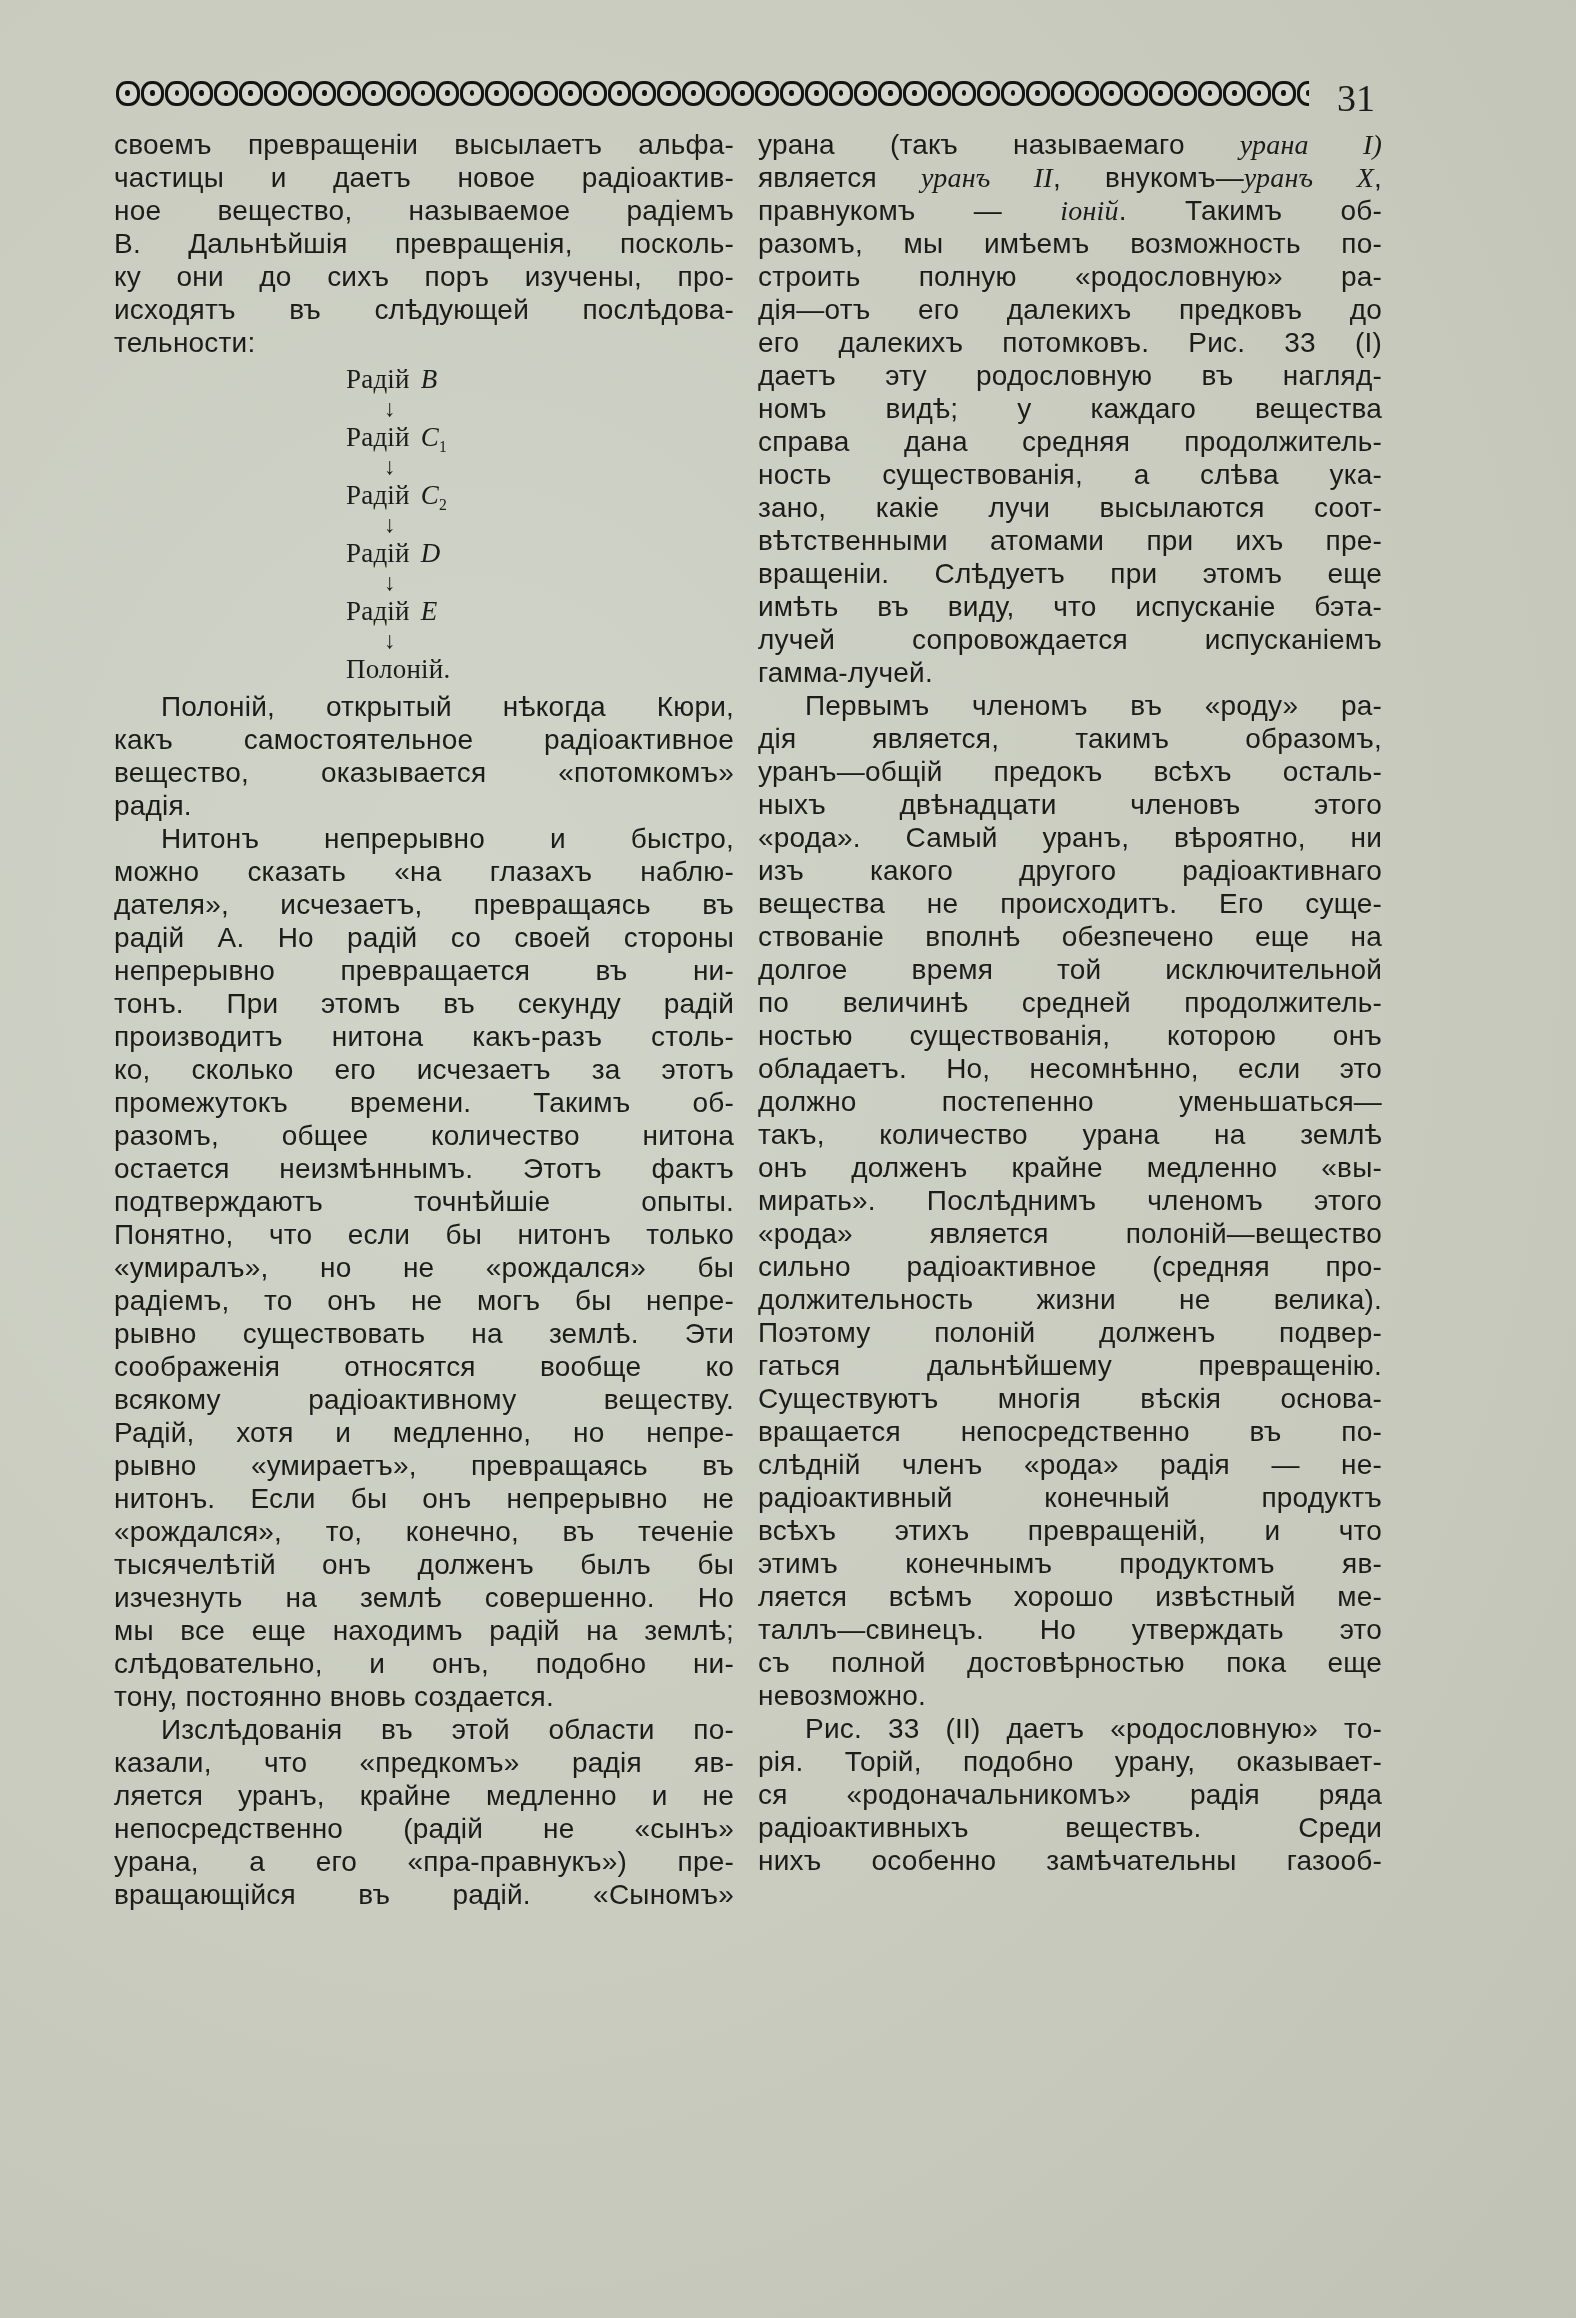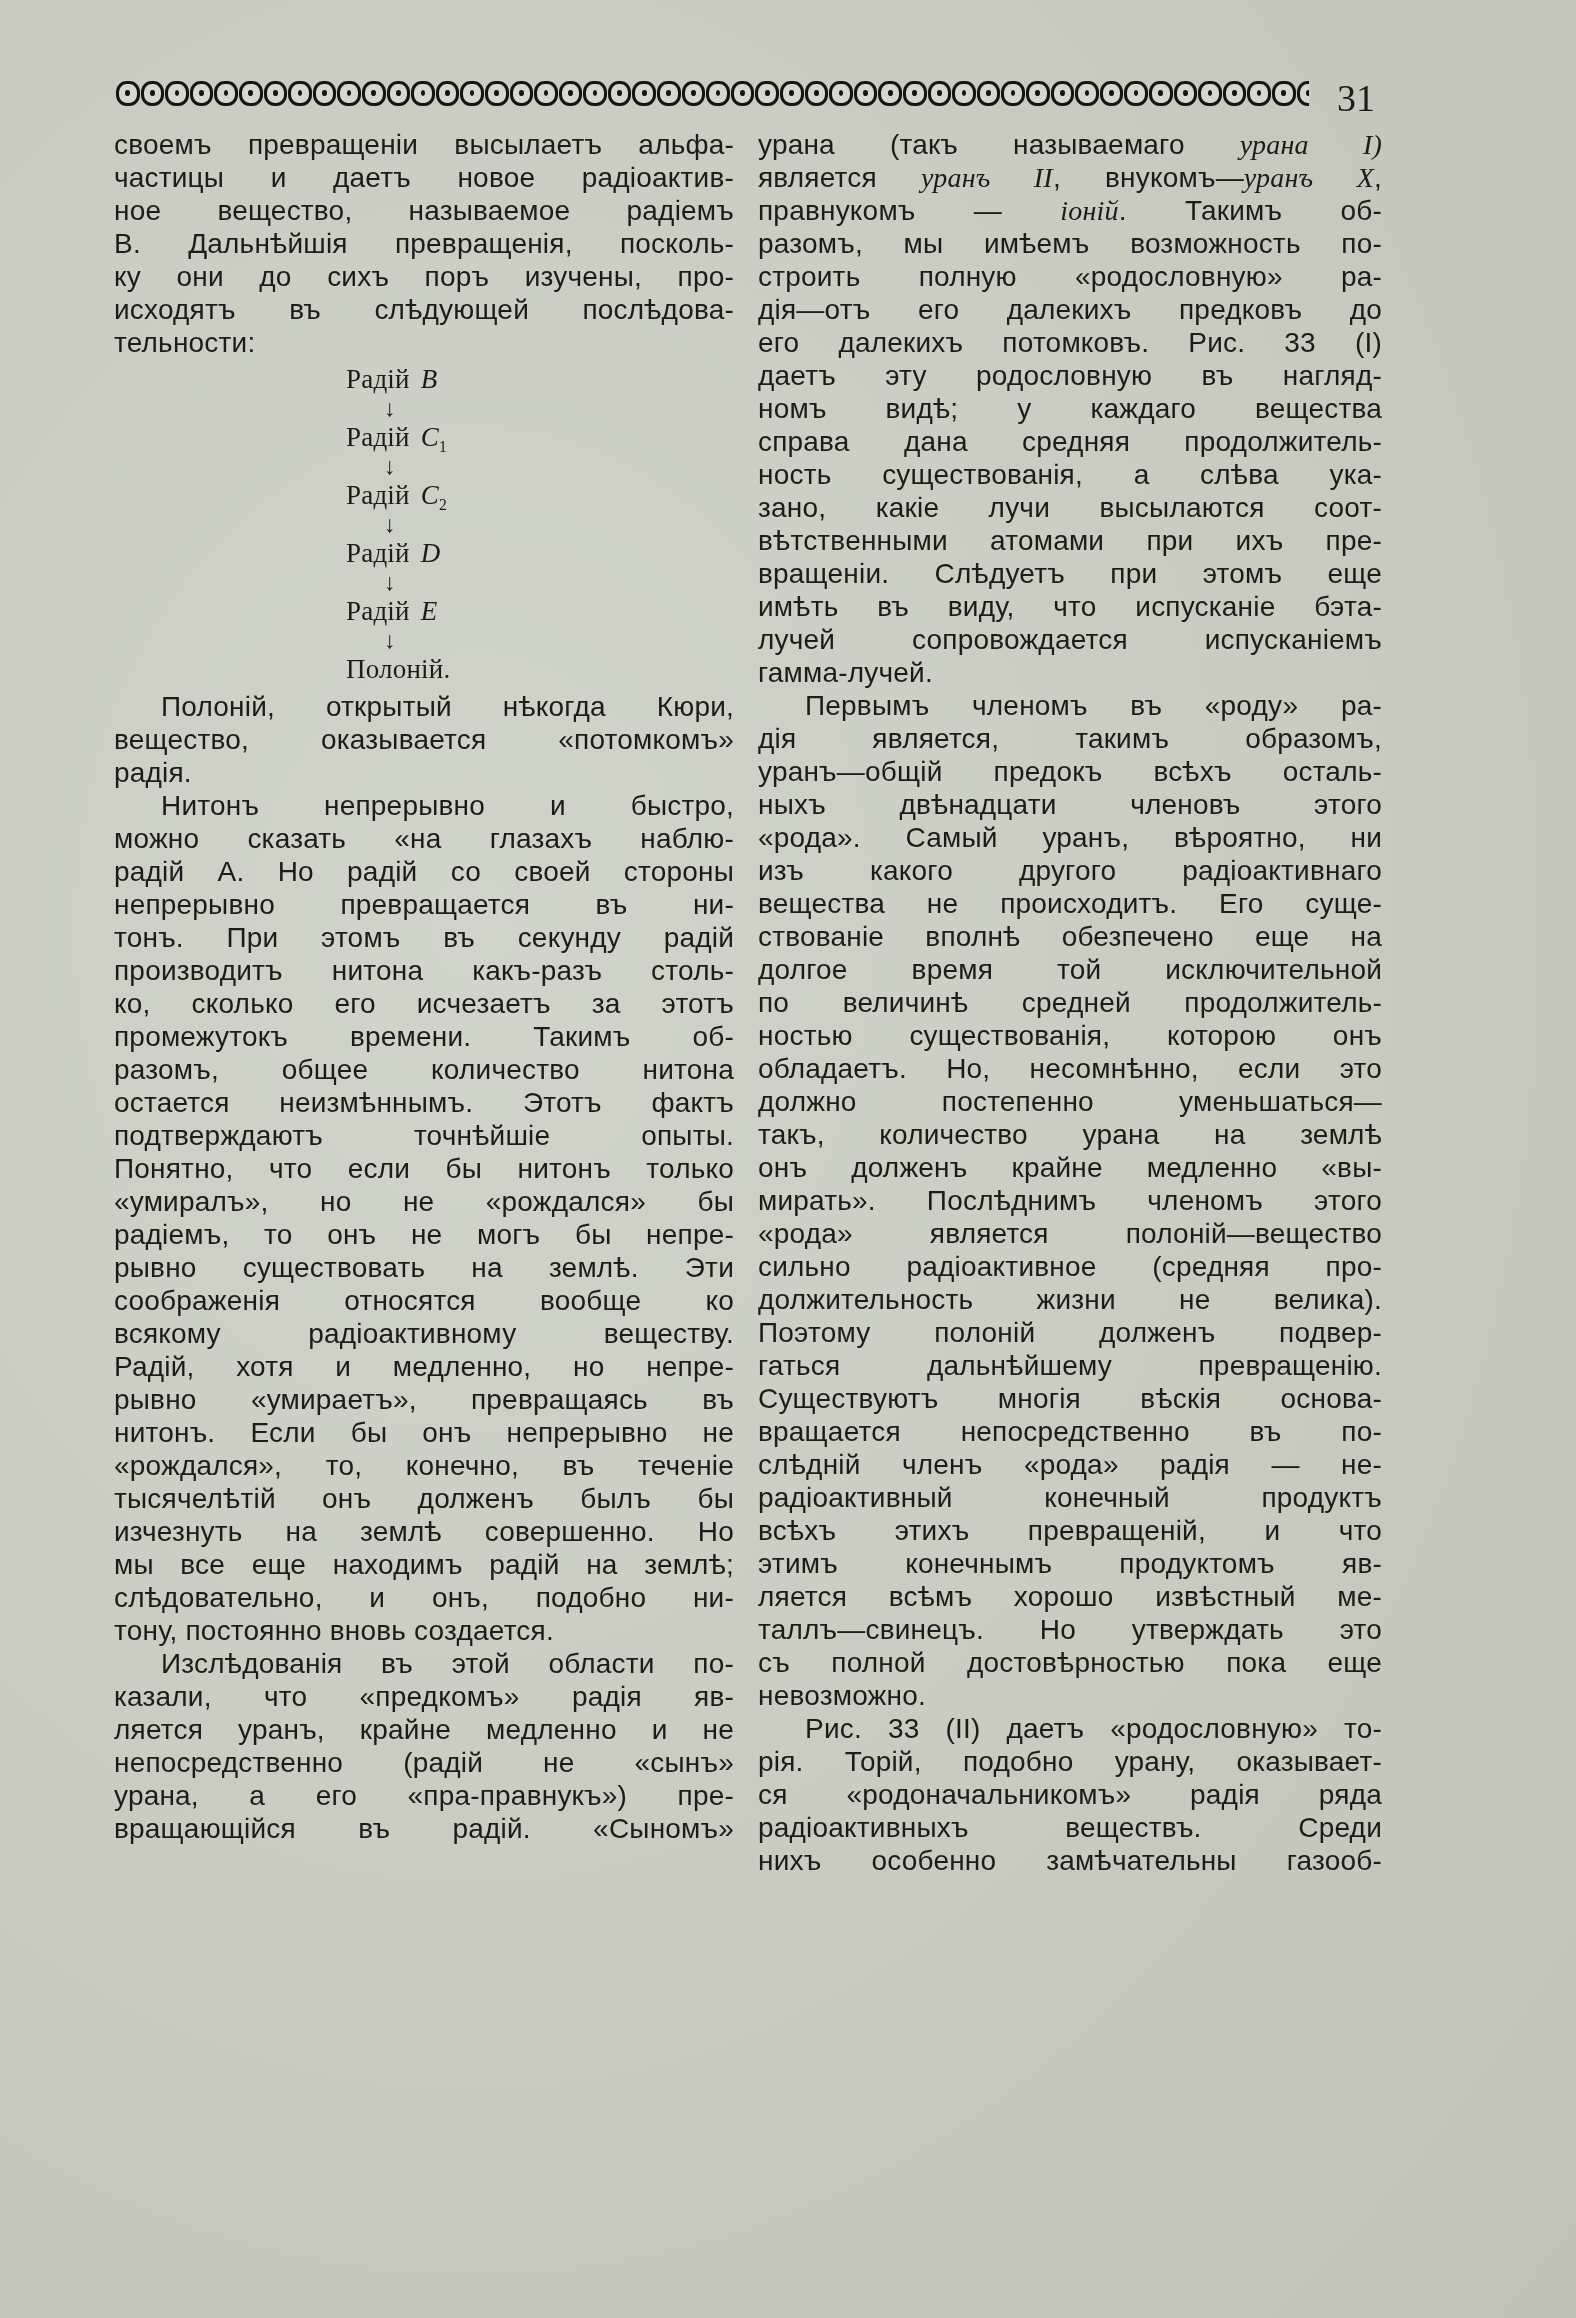--- a/index.html
+++ b/index.html
@@ -132,27 +132,29 @@
     <span class="arrow">↓</span>
     <span class="el"><span>Радій</span><i>D</i></span>
     <span class="arrow">↓</span>
     <span class="el"><span>Радій</span><i>E</i></span>
     <span class="arrow">↓</span>
     <span class="el"><span>Полоній.</span></span>
   </div>
 
   <div>
     <span class="line indent">Полоній, открытый нѣкогда Кюри,</span>
+    <span class="line">какъ самостоятельное радіоактивное</span>
     <span class="line">вещество, оказывается «потомкомъ»</span>
     <span class="line last">радія.</span>
   </div>
 
   <div id="para3">
       <span class="line indent">Нитонъ непрерывно и быстро,</span>
       <span class="line">можно сказать «на глазахъ наблю-</span>
+      <span class="line">дателя», исчезаетъ, превращаясь въ</span>
       <span class="line">радій A. Но радій со своей стороны</span>
       <span class="line">непрерывно превращается въ ни-</span>
       <span class="line">тонъ. При этомъ въ секунду радій</span>
       <span class="line">производитъ нитона какъ-разъ столь-</span>
       <span class="line">ко, сколько его исчезаетъ за этотъ</span>
       <span class="line">промежутокъ времени. Такимъ об-</span>
       <span class="line">разомъ, общее количество нитона</span>
       <span class="line">остается неизмѣннымъ. Этотъ фактъ</span>
       <span class="line">подтверждаютъ точнѣйшіе опыты.</span>
       <span class="line">Понятно, что если бы нитонъ только</span>

